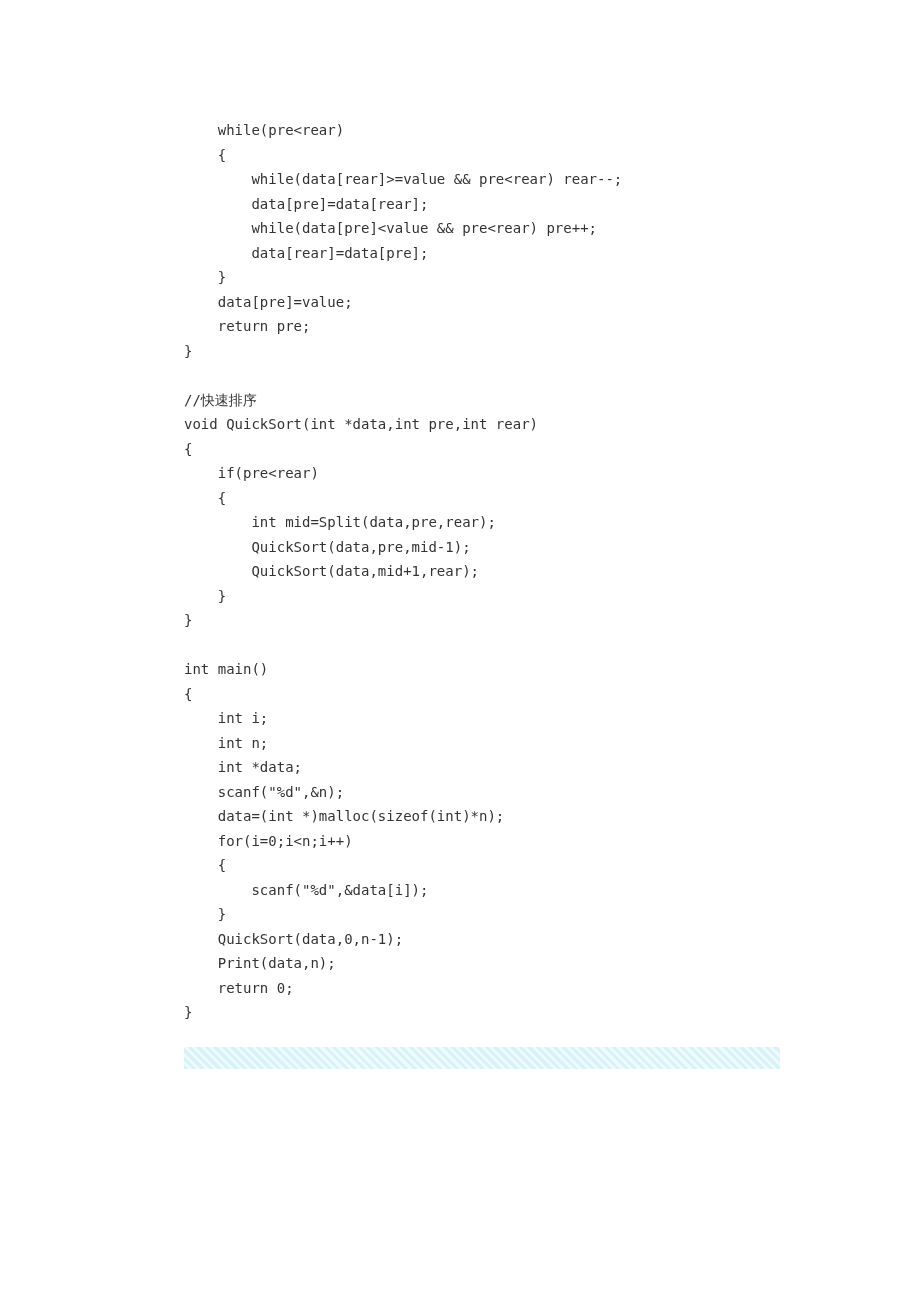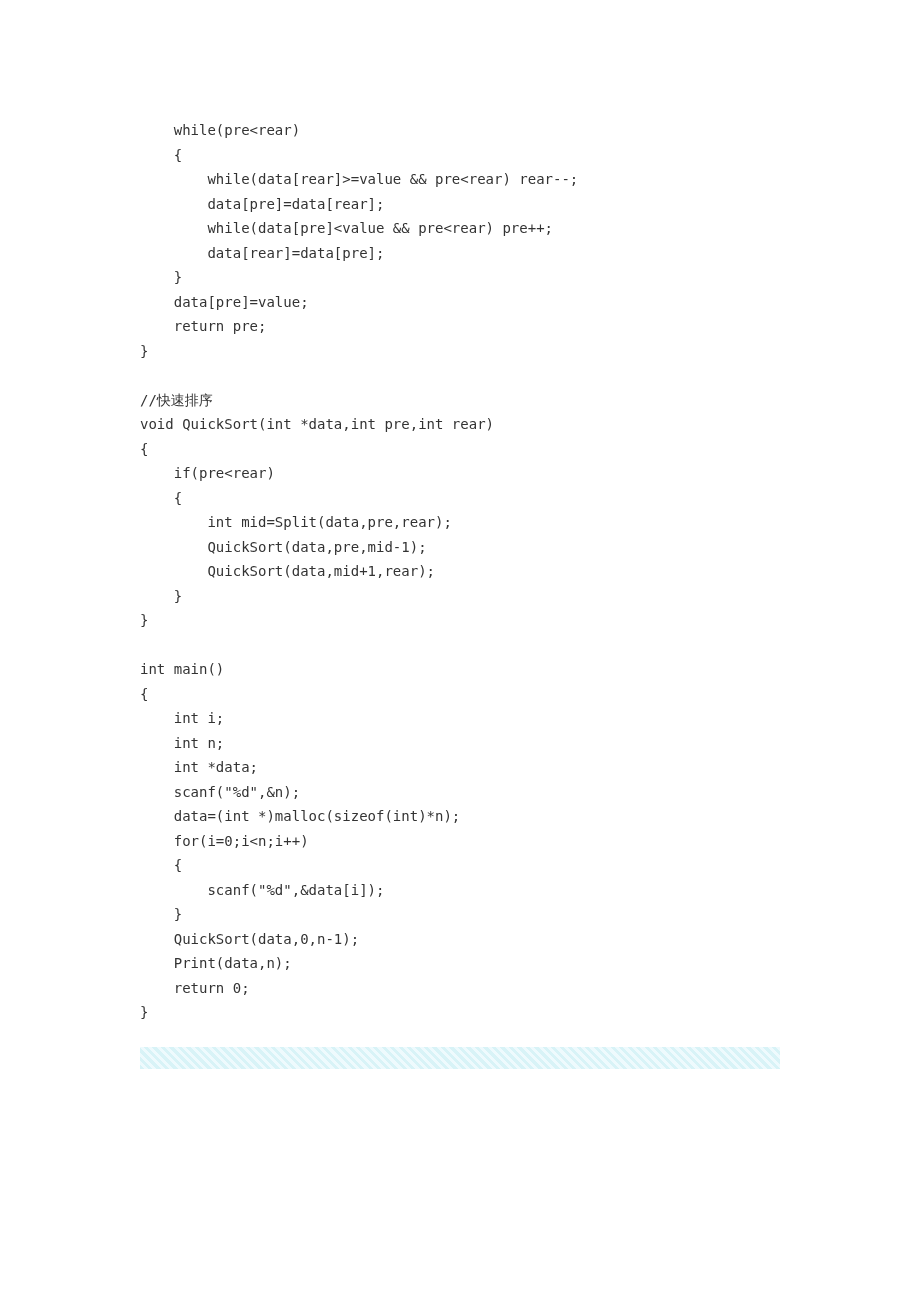--- a/index.html
+++ b/index.html
@@ -4,20 +4,21 @@
 <style>
   body {
     margin: 0;
     padding: 0;
     background: #ffffff;
     width: 920px;
     font-family: "SimSun", "NSimSun", monospace;
   }
   .page {
     padding: 118px 140px 80px 140px;
+    margin-left: 44px;
   }
   pre.code {
     margin: 0;
     font-family: "SimSun", "NSimSun", monospace;
     font-size: 14px;
     line-height: 24.5px;
     color: #333333;
     white-space: pre;
   }
   .footer-bar {

